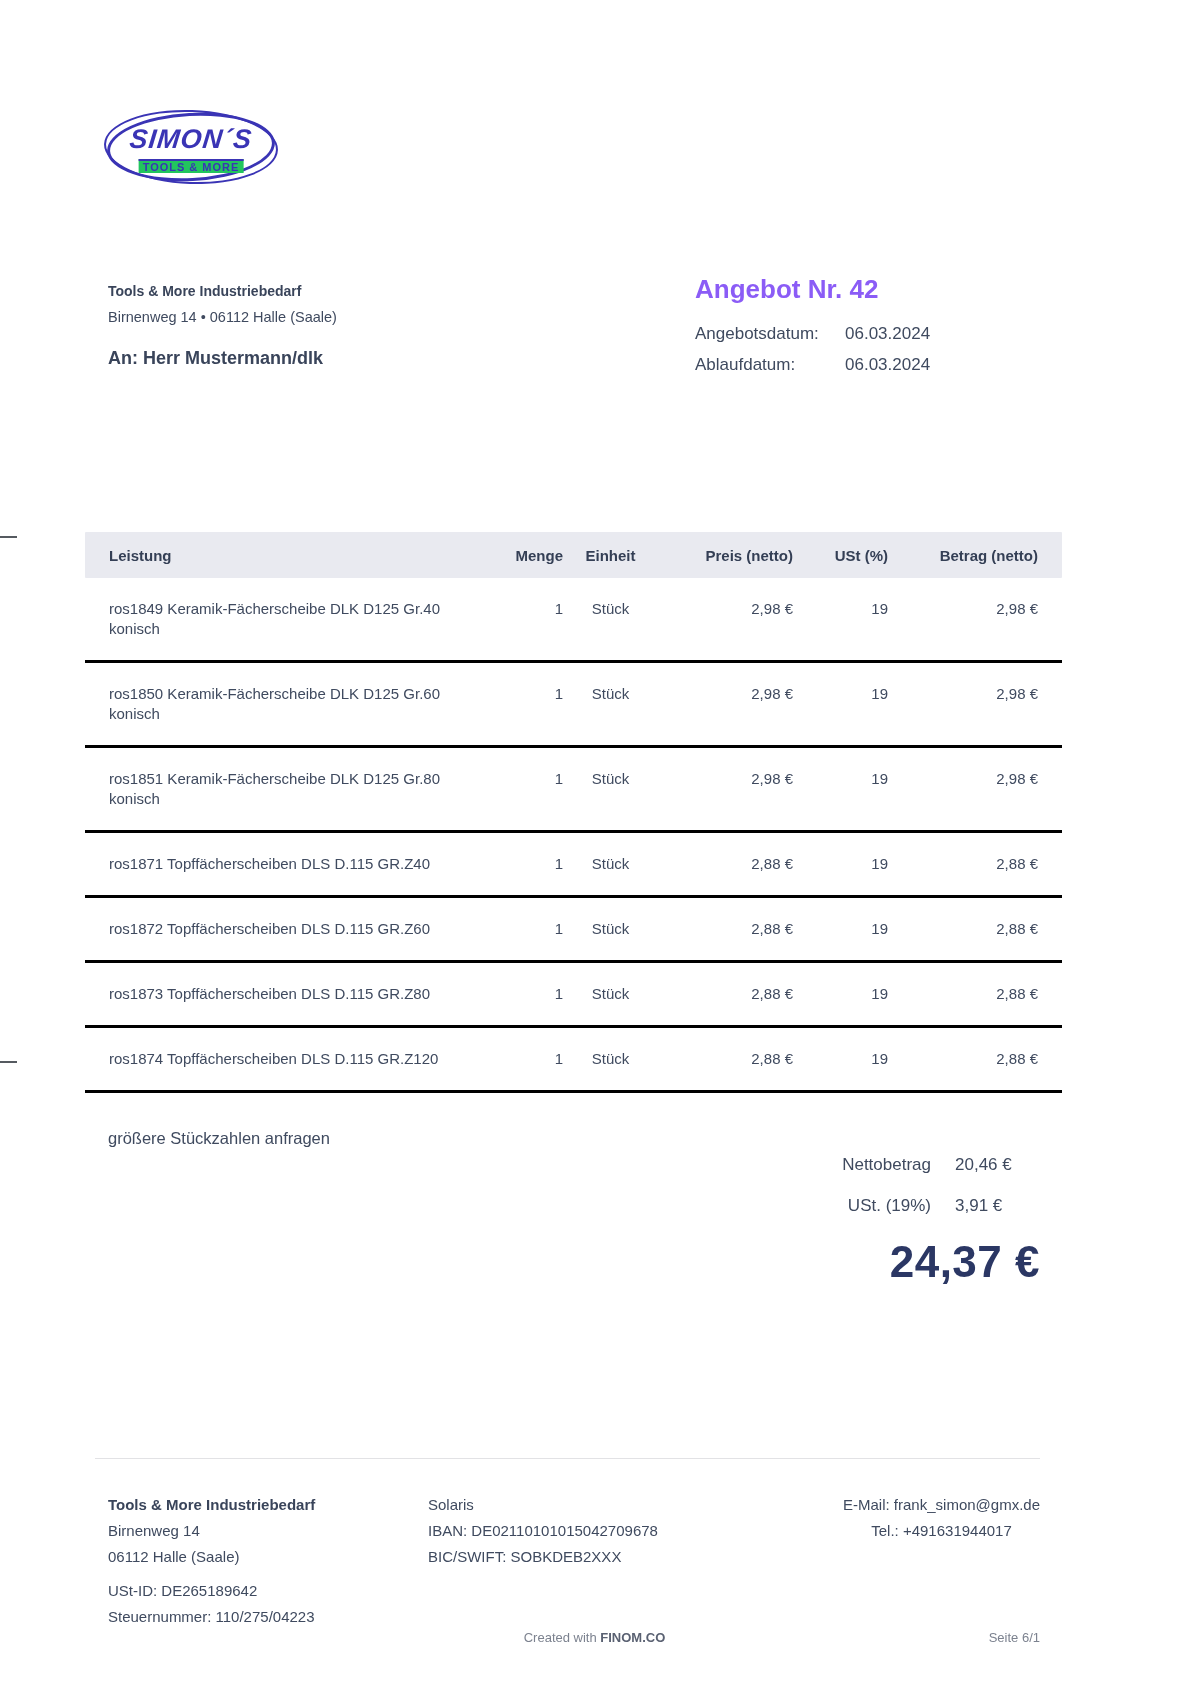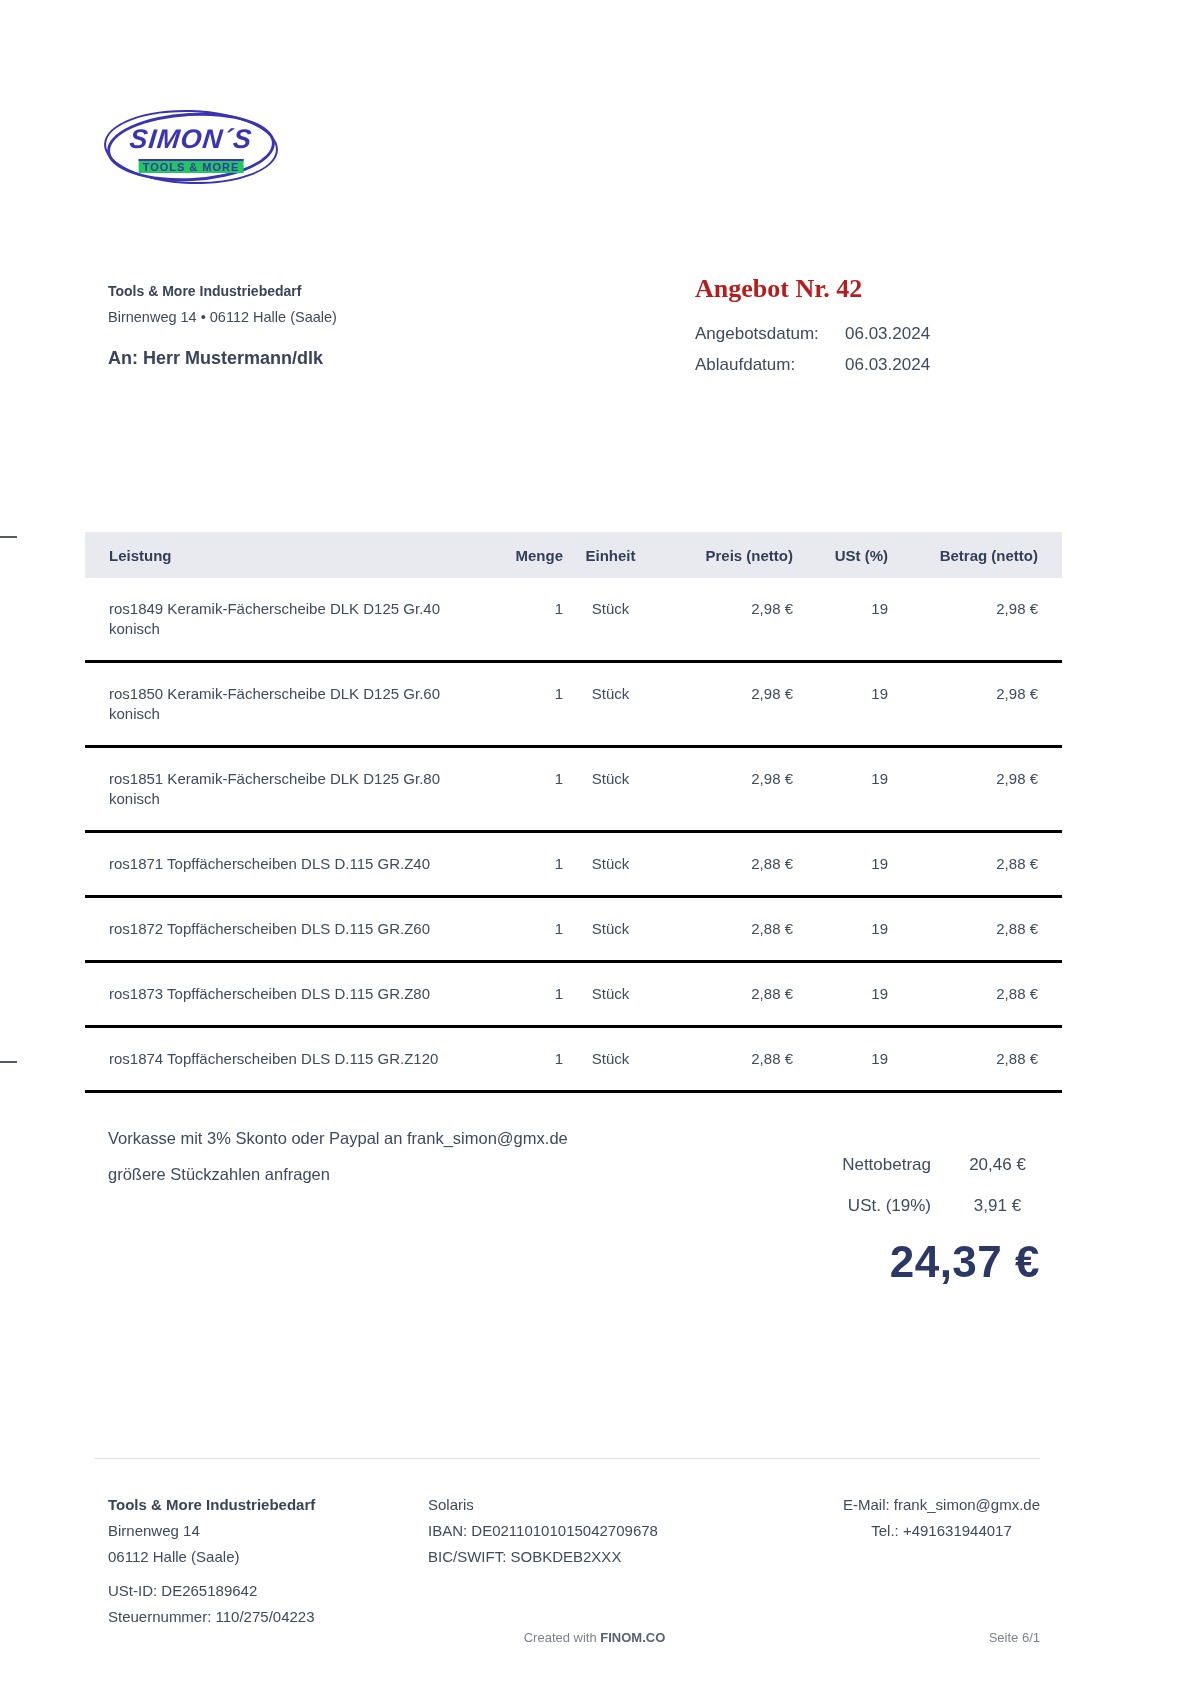--- a/index.html
+++ b/index.html
@@ -19,21 +19,21 @@
                   font-weight:bold; font-style:italic; color:#3a34b5; letter-spacing:1px; transform:skewX(-6deg); }
   .logo .lsub { position:absolute; left:50%; transform:translateX(-50%); bottom:11px; background:#22c55e;
                 padding:0 4px; font-size:11px; font-weight:bold; color:#3a34b5; letter-spacing:1px;
                 border-top:2px solid #3a34b5; white-space:nowrap; }
 
   
   .sender-name { position:absolute; left:108px; top:283px; font-size:14px; font-weight:bold; color:#39445a; }
   .sender-address { position:absolute; left:108px; top:309px; font-size:14.5px; }
   .recipient { position:absolute; left:108px; top:348px; font-size:18px; font-weight:bold; color:#39445a; }
 
-  .doc-title { position:absolute; left:695px; top:274px; font-size:26px; font-weight:bold; color:#b91c1c;font-family:Liberation Serif, serif; }
+  .doc-title { position:absolute; left:695px; top:274px; font-size:26px; font-weight:bold; color:#8b5cf6; }
   .meta { position:absolute; left:695px; top:324px; font-size:17px; color:#3f4a5f; }
   .meta .mrow { display:flex; margin-bottom:11px; }
   .meta .mlabel { width:150px; }
   .meta .mvalue { }
 
   
   .table { position:absolute; left:85px; top:532px; width:977px; }
   .t-head { display:flex; align-items:center; height:46px; background:#e9eaf0; padding:0 24px;
             font-size:15px; font-weight:bold; color:#343f55; border-radius:1px; }
   .t-row { display:flex; padding:21px 24px; border-bottom:3px solid #000000; font-size:15px;
@@ -42,21 +42,21 @@
   .c-menge   { width:70px;  text-align:right; }
   .c-einheit { width:95px;  text-align:center; }
   .c-preis   { width:135px; text-align:right; }
   .c-ust     { width:95px;  text-align:right; }
   .c-betrag  { width:150px; text-align:right; }
 
   
   .notes { position:absolute; left:108px; top:1120px; width:560px; font-size:16.5px; line-height:36px; }
   .totals { position:absolute; right:149px; top:1120px; text-align:right;margin-top:35px; }
   .totals .trow { display:flex; justify-content:flex-end; gap:24px; font-size:17px; margin-bottom:21px; }
-  .totals .tvalue { min-width:85px; text-align:center; }
+  .totals .tvalue { min-width:85px; text-align:left; }
   .totals .grand { font-size:44px; font-weight:bold; color:#2b3764; margin-top:6px; letter-spacing:0.5px; }
 
   
   .f-divider { position:absolute; left:95px; top:1458px; width:945px; height:1px; background:#e2e2e5; }
   .f-col { position:absolute; top:1492px; font-size:15px; line-height:26px; }
   .f-left { left:108px; }
   .f-mid  { left:428px; }
   .f-right{ right:149px; text-align:center; }
   .f-company { font-weight:bold; color:#39445a; }
   .f-gap { margin-top:8px; }
@@ -164,21 +164,20 @@
       <div class="c-leistung">ros1874 Topffächerscheiben DLS D.115 GR.Z120</div>
       <div class="c-menge">1</div>
       <div class="c-einheit">Stück</div>
       <div class="c-preis">2,88 €</div>
       <div class="c-ust">19</div>
       <div class="c-betrag">2,88 €</div>
     </div>
   </div>
 
   <div class="notes">
-    <div>Vorkasse mit 3% Skonto oder Paypal an frank_simon@gmx.de</div>
     <div>größere Stückzahlen anfragen</div>
   </div>
 
   <div class="totals">
     <div class="trow">
       <span>Nettobetrag</span>
       <span class="tvalue">20,46 €</span>
     </div>
     <div class="trow">
       <span>USt. (19%)</span>

